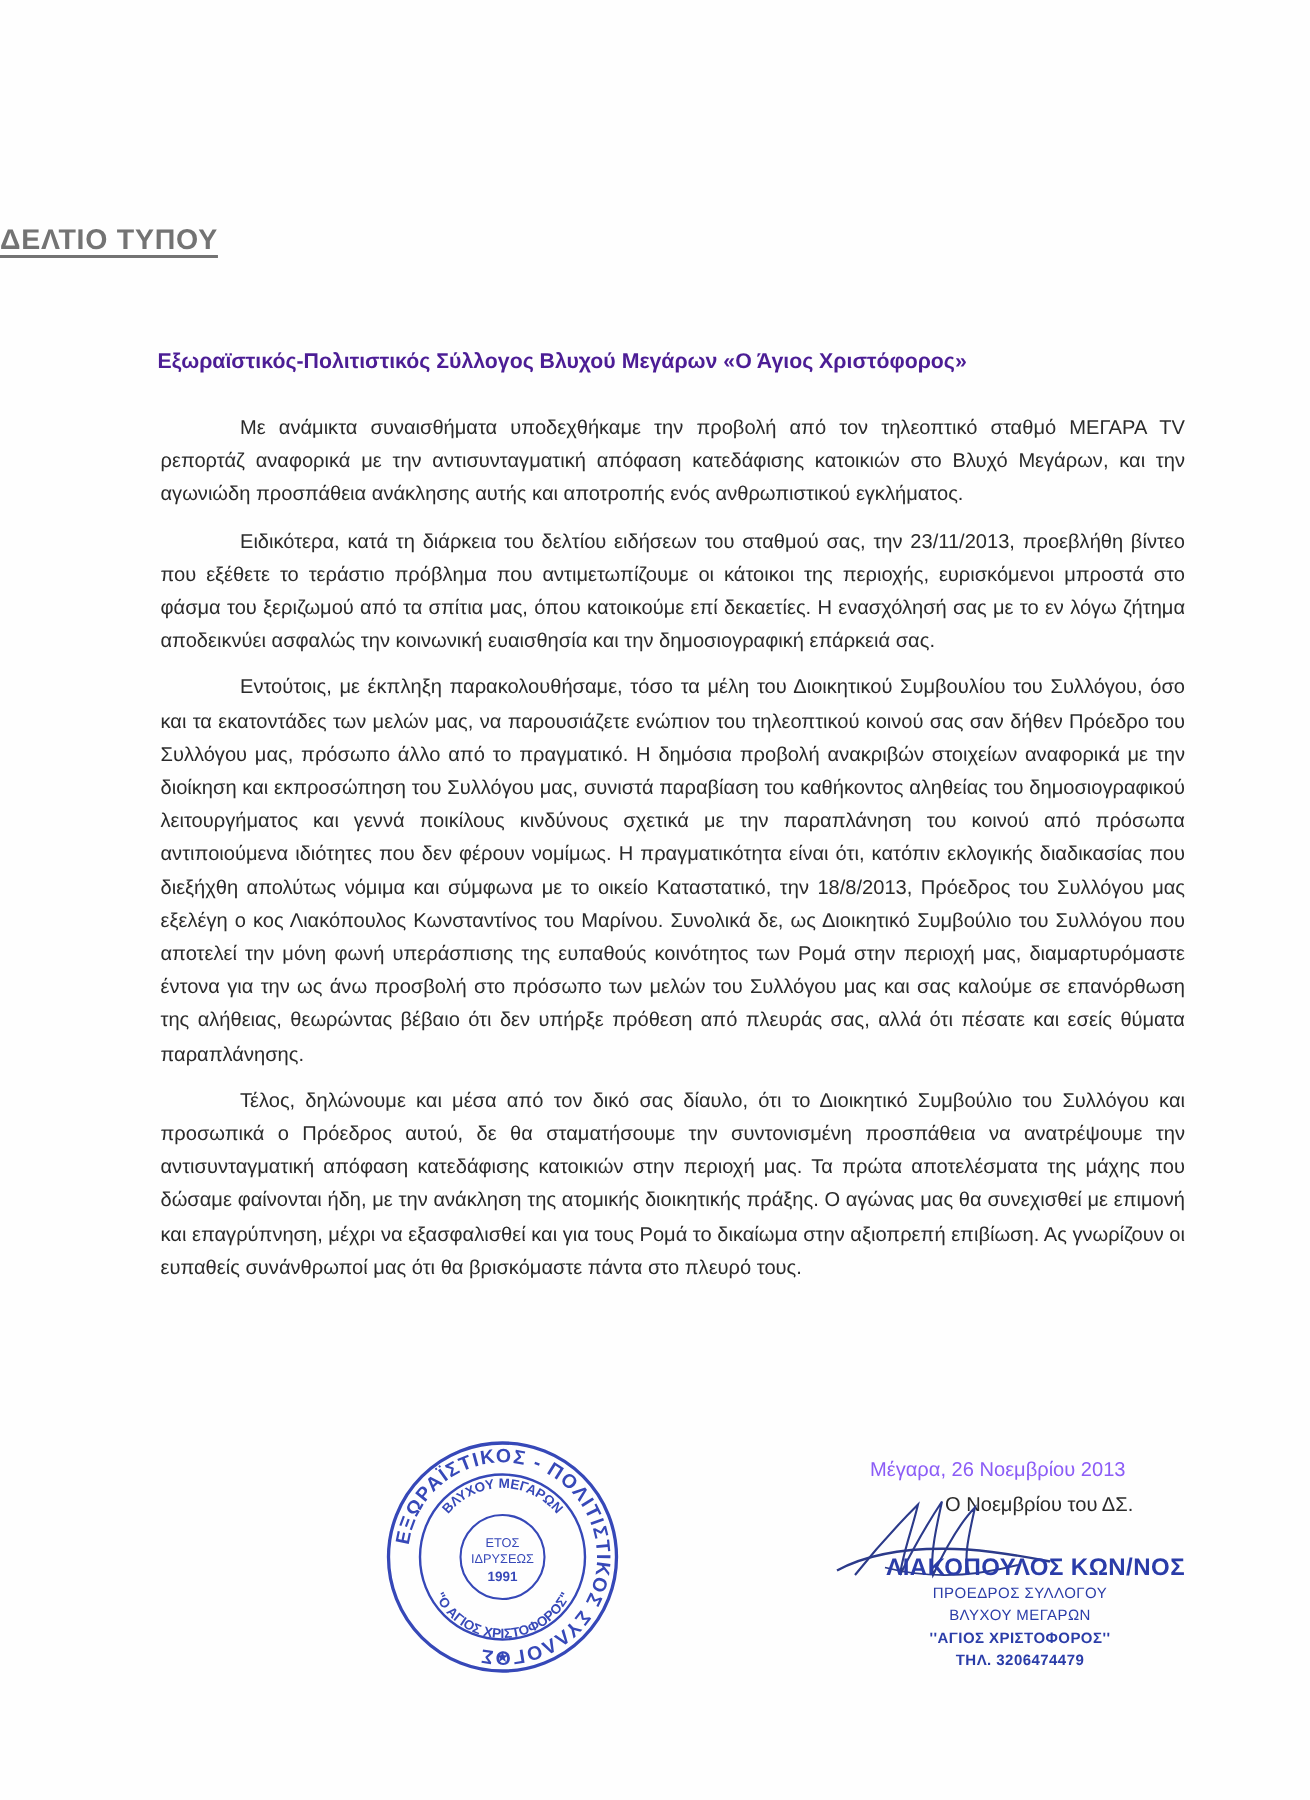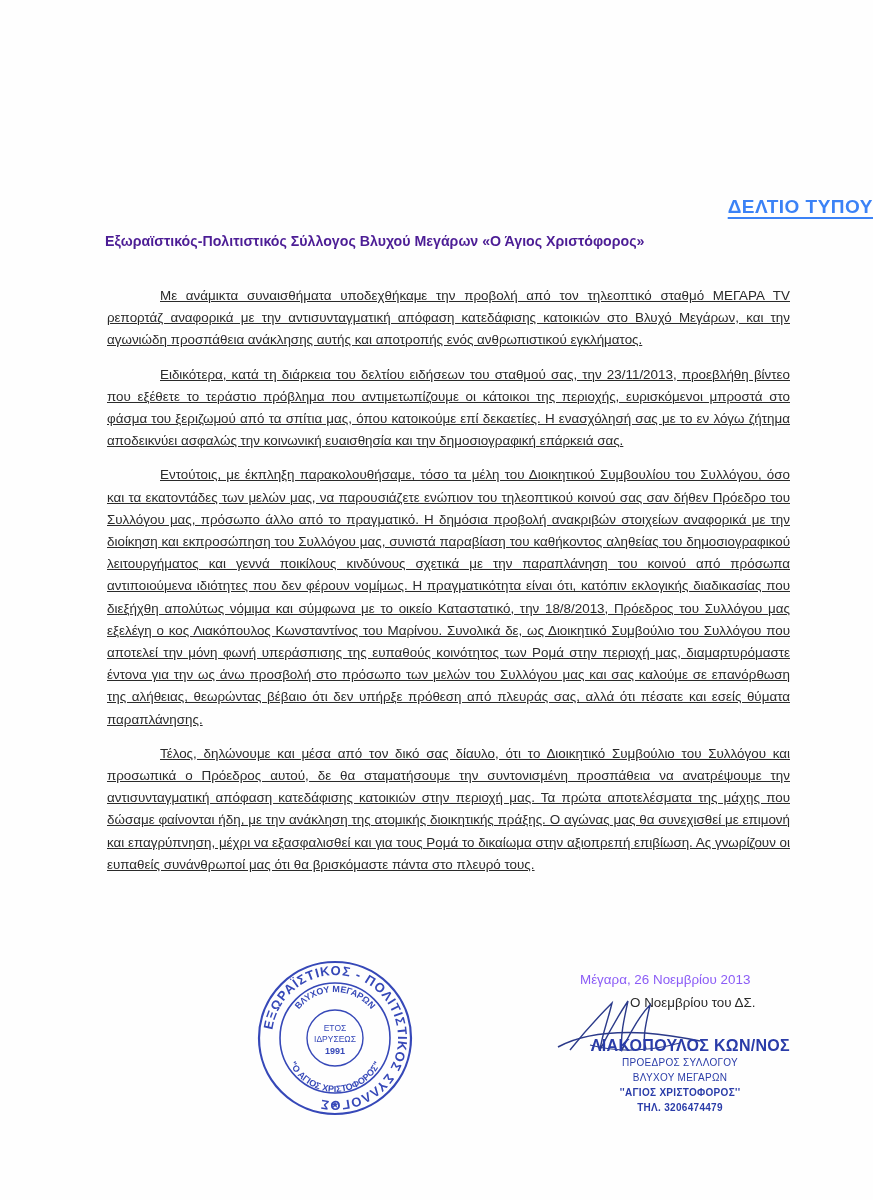--- a/index.html
+++ b/index.html
@@ -20,26 +20,25 @@
     left: 0; top: 0;
     width: 873px;
     height: 1200px;
     background: #fefefe;
   }
   .title {
     position: absolute;
     top: 150px;
     left: 0;
     width: 873px;
-    text-align: right;
+    text-align: left;
     font-size: 19px;
     font-weight: bold;
-    color: #3b82f6;
+    color: #737373;
     letter-spacing: 0.5px;
-    margin-top: 46px;
   }
   .title span {
     text-decoration: underline;
     text-underline-offset: 4px;
     text-decoration-thickness: 2px;
   }
   .subtitle {
     position: absolute;
     top: 233px;
     left: 105px;
@@ -52,23 +51,22 @@
     position: absolute;
     top: 273px;
     left: 107px;
     width: 683px;
     font-size: 13.4px;
     line-height: 22.2px;
     text-align: justify;
     color: #2a2a2a;
   }
   .body-text p {
-    margin: 12px 0 9px 0;
+    margin: 1px 0 9px 0;
     text-indent: 53px;
-    text-decoration: underline;
   }
   .place-date {
     position: absolute;
     top: 972px;
     left: 580px;
     font-size: 13.4px;
     color: #8b5cf6;
   }
   .role-line {
     position: absolute;

